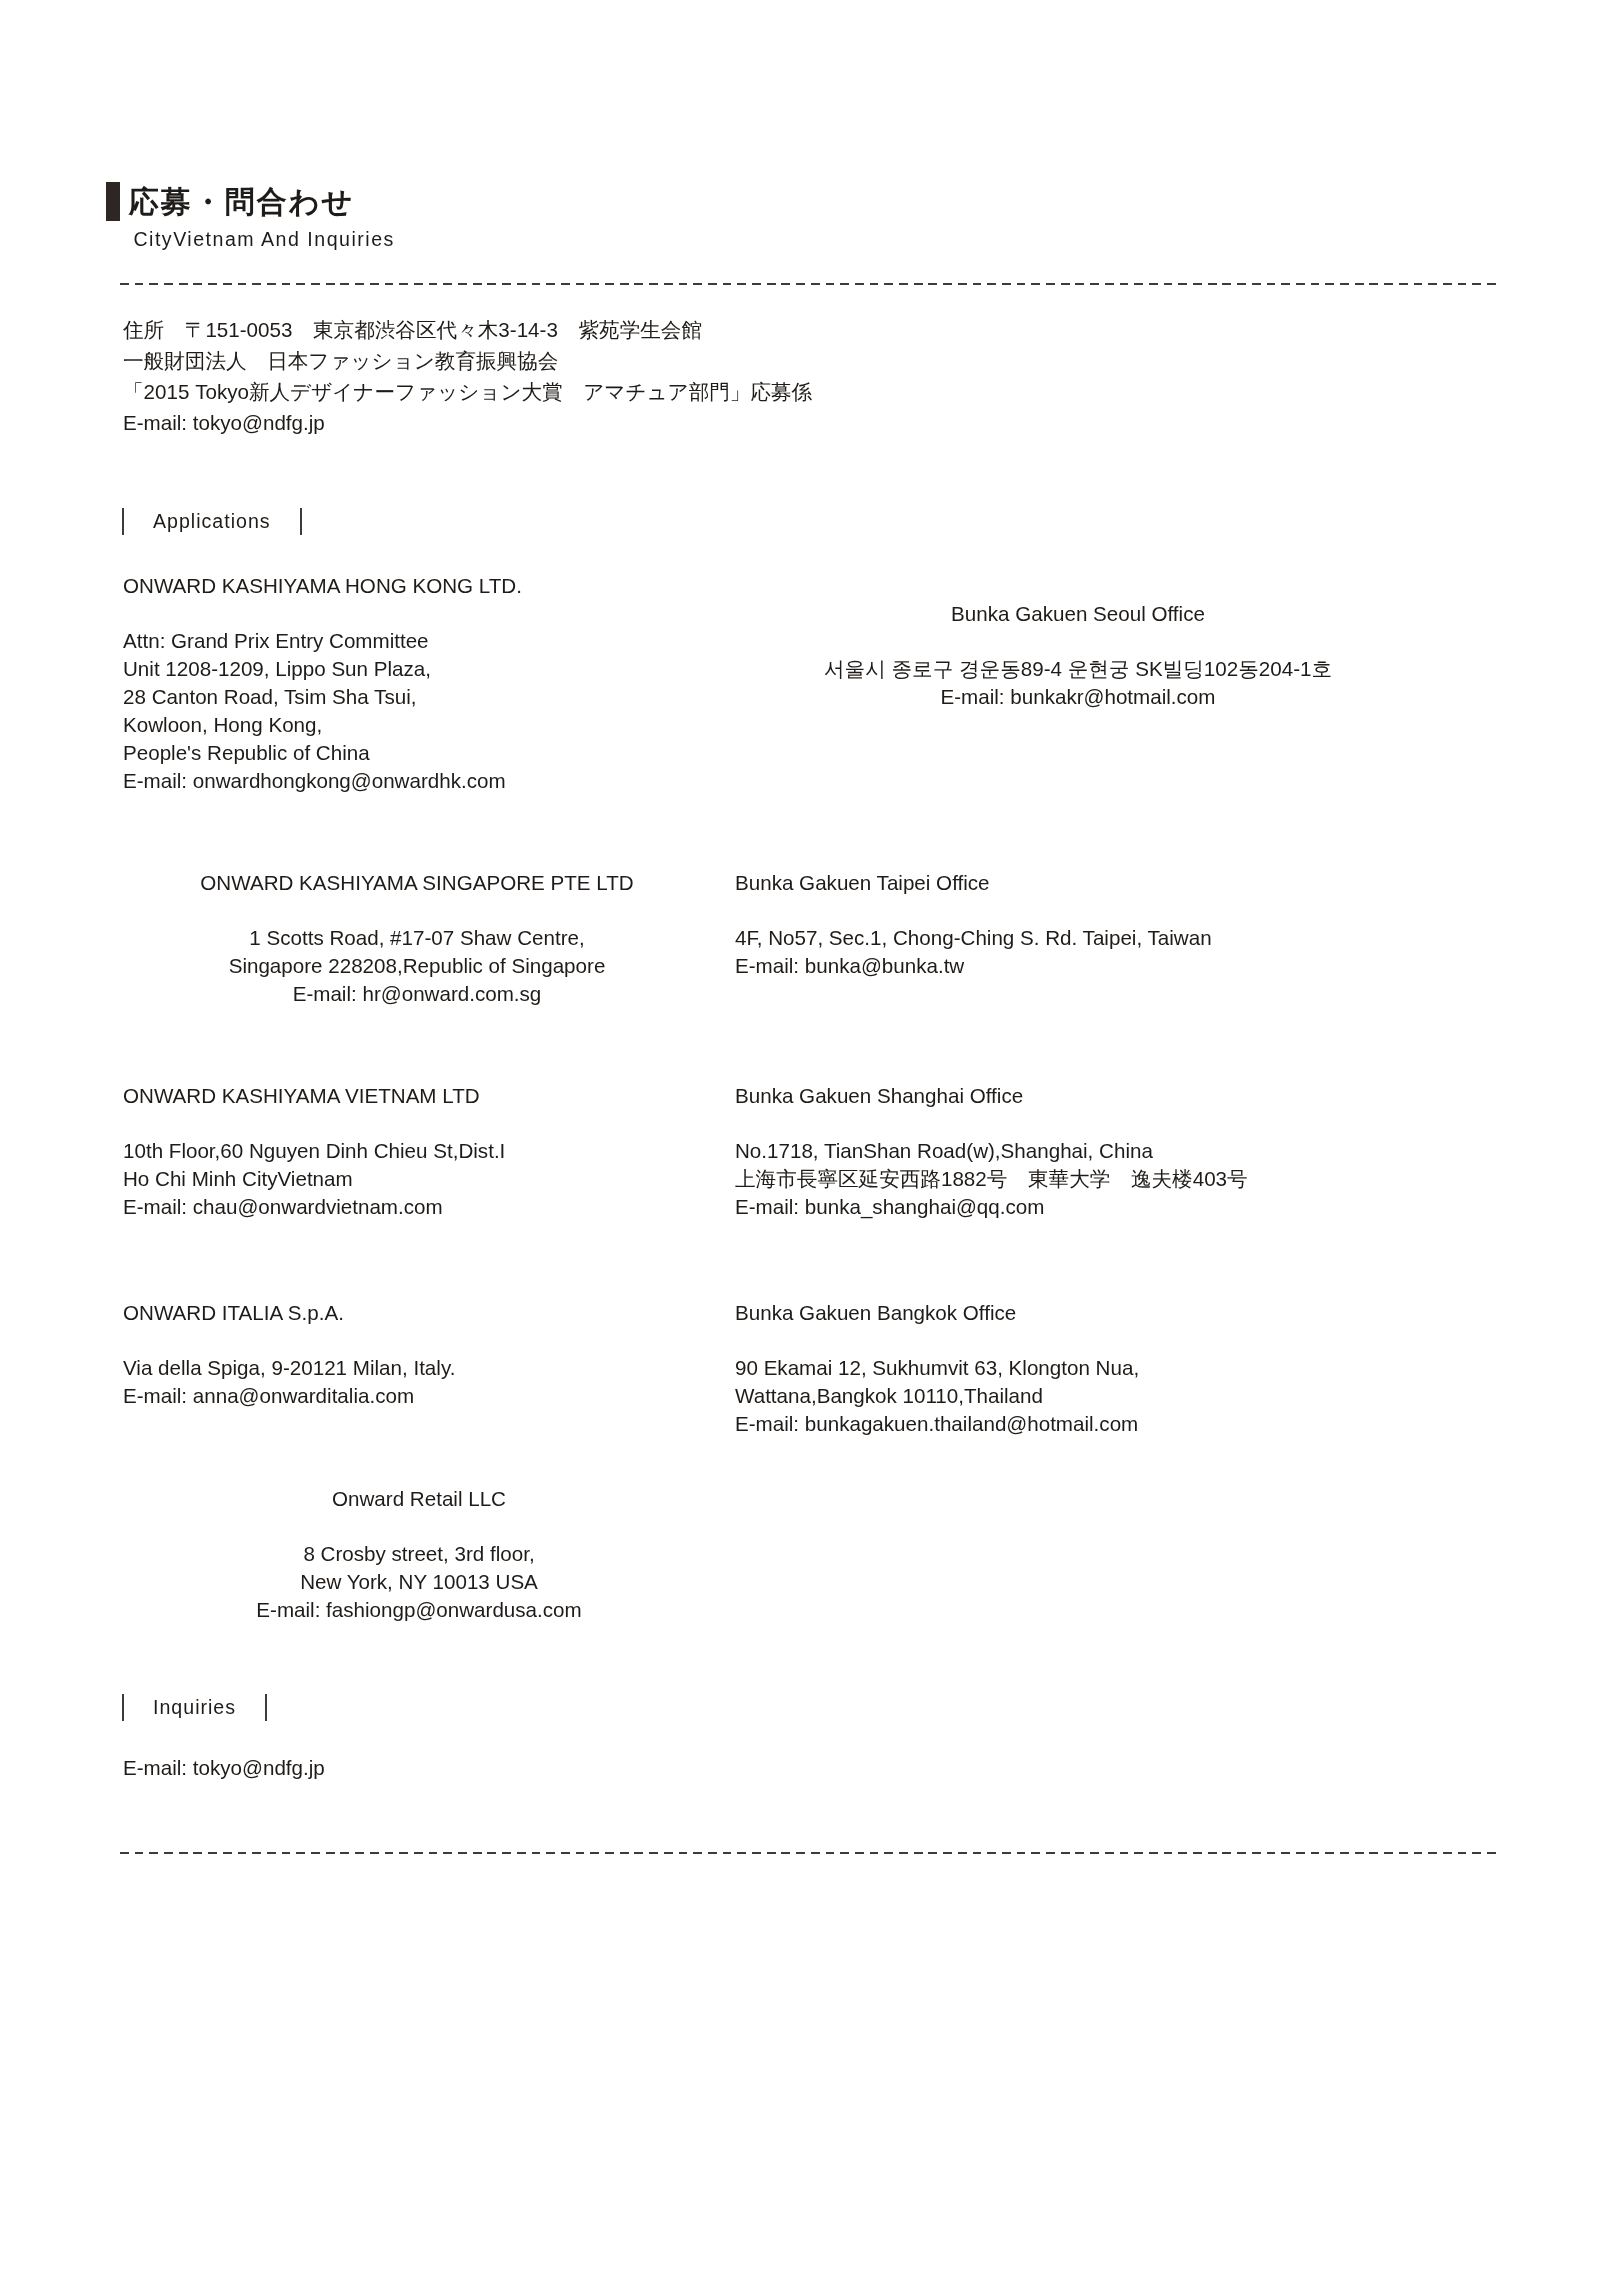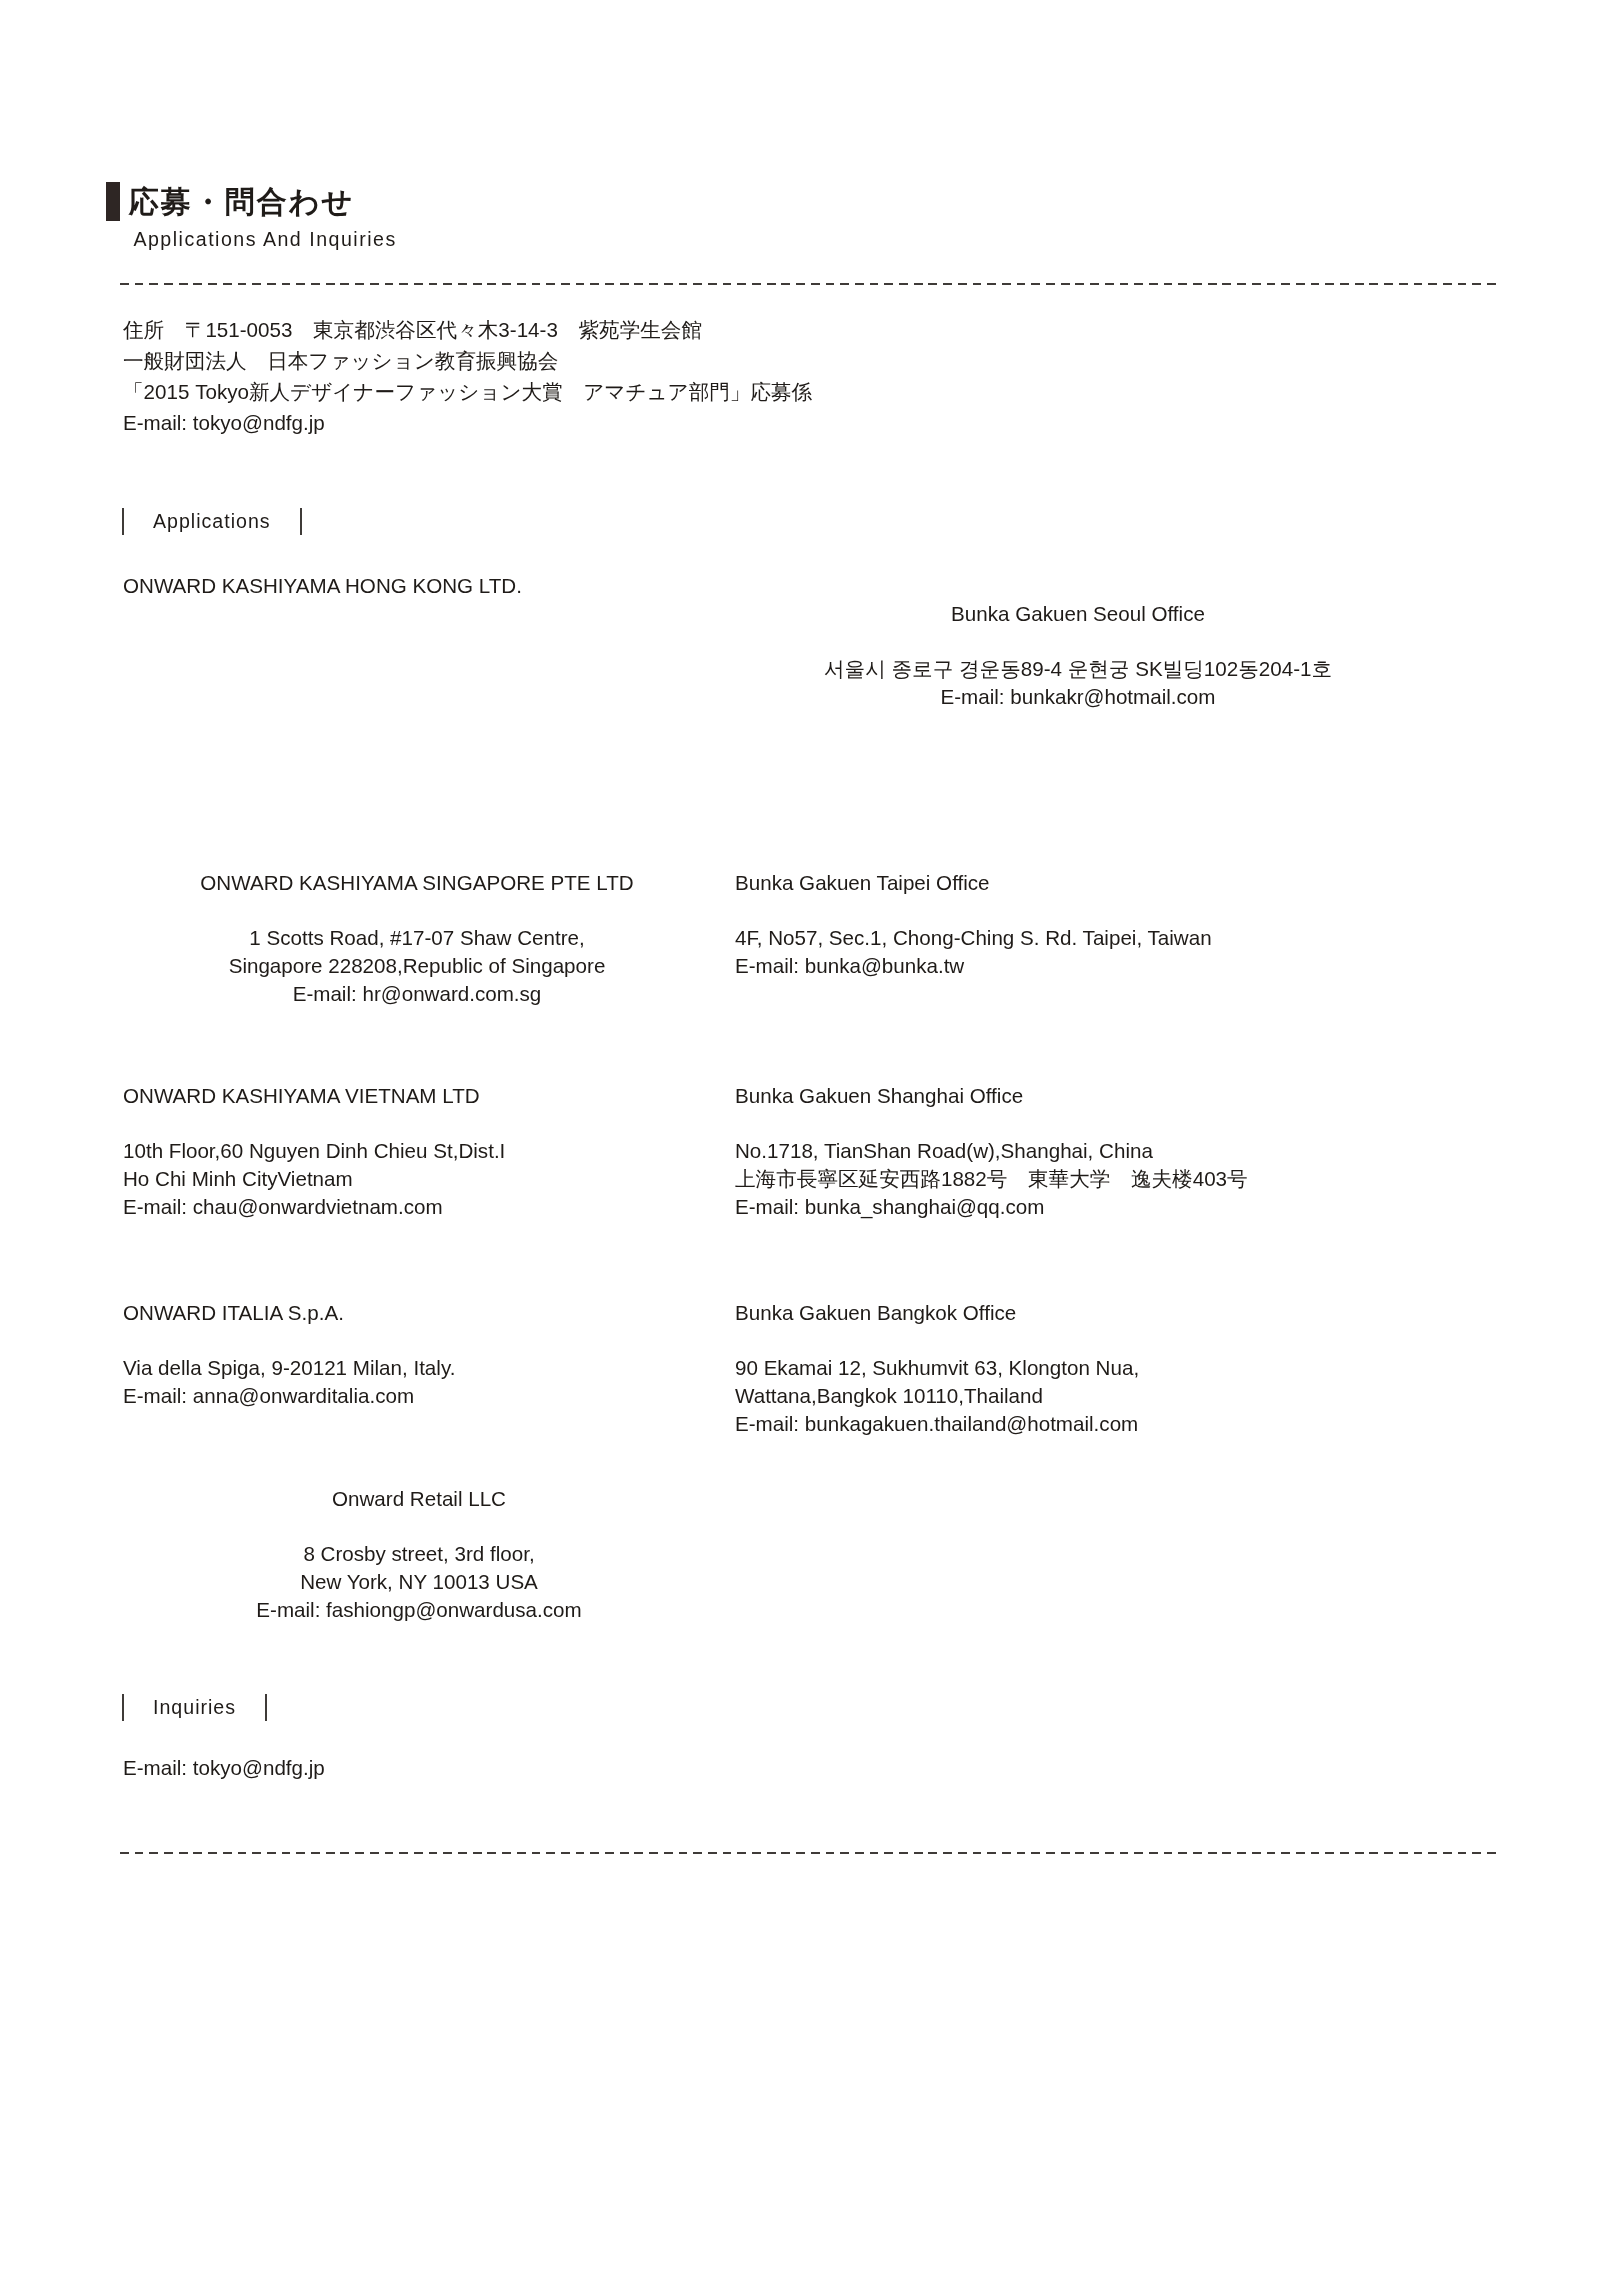--- a/index.html
+++ b/index.html
@@ -61,38 +61,46 @@
 </head>
 <body>
 
 <div class="page">
 
   <header class="page-header">
     <div class="title-row">
       <span class="title-accent-bar"></span>
       <h1 class="page-title">応募・問合わせ</h1>
     </div>
-    <div class="page-subtitle">Applications And Inquiries</div>
+    <div class="page-subtitle">CityVietnam And Inquiries</div>
   </header>
 
   <div class="divider divider-top"></div>
 
   <div class="address-block">
     <div class="address-line">住所　〒151-0053　東京都渋谷区代々木3-14-3　紫苑学生会館</div>
     <div class="address-line">一般財団法人　日本ファッション教育振興協会</div>
     <div class="address-line">「2015 Tokyo新人デザイナーファッション大賞　アマチュア部門」応募係</div>
     <div class="address-line">E-mail: tokyo@ndfg.jp</div>
   </div>
 
   <div class="section-label label-applications">
     <span>Applications</span>
   </div>
 
   <section class="office b-l1">
     <h3 class="office-name">ONWARD KASHIYAMA HONG KONG LTD.</h3>
+    <div class="office-lines">
+      <div>Attn: Grand Prix Entry Committee</div>
+      <div>Unit 1208-1209, Lippo Sun Plaza,</div>
+      <div>28 Canton Road, Tsim Sha Tsui,</div>
+      <div>Kowloon, Hong Kong,</div>
+      <div>People's Republic of China</div>
+      <div>E-mail: onwardhongkong@onwardhk.com</div>
+    </div>
   </section>
 
   <section class="office b-l2">
     <h3 class="office-name">ONWARD KASHIYAMA SINGAPORE PTE LTD</h3>
     <div class="office-lines">
       <div>1 Scotts Road, #17-07 Shaw Centre,</div>
       <div>Singapore 228208,Republic of Singapore</div>
       <div>E-mail: hr@onward.com.sg</div>
     </div>
   </section>

